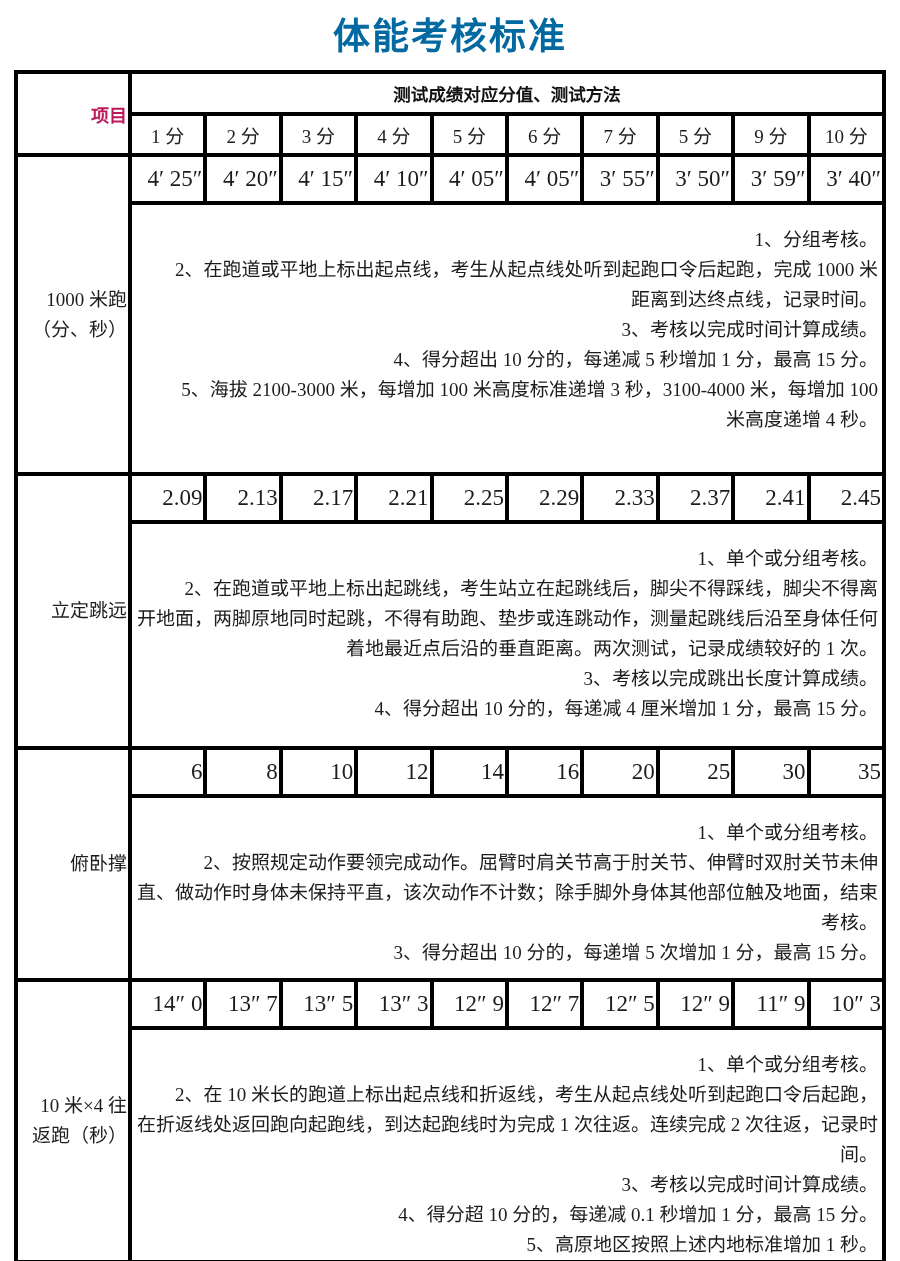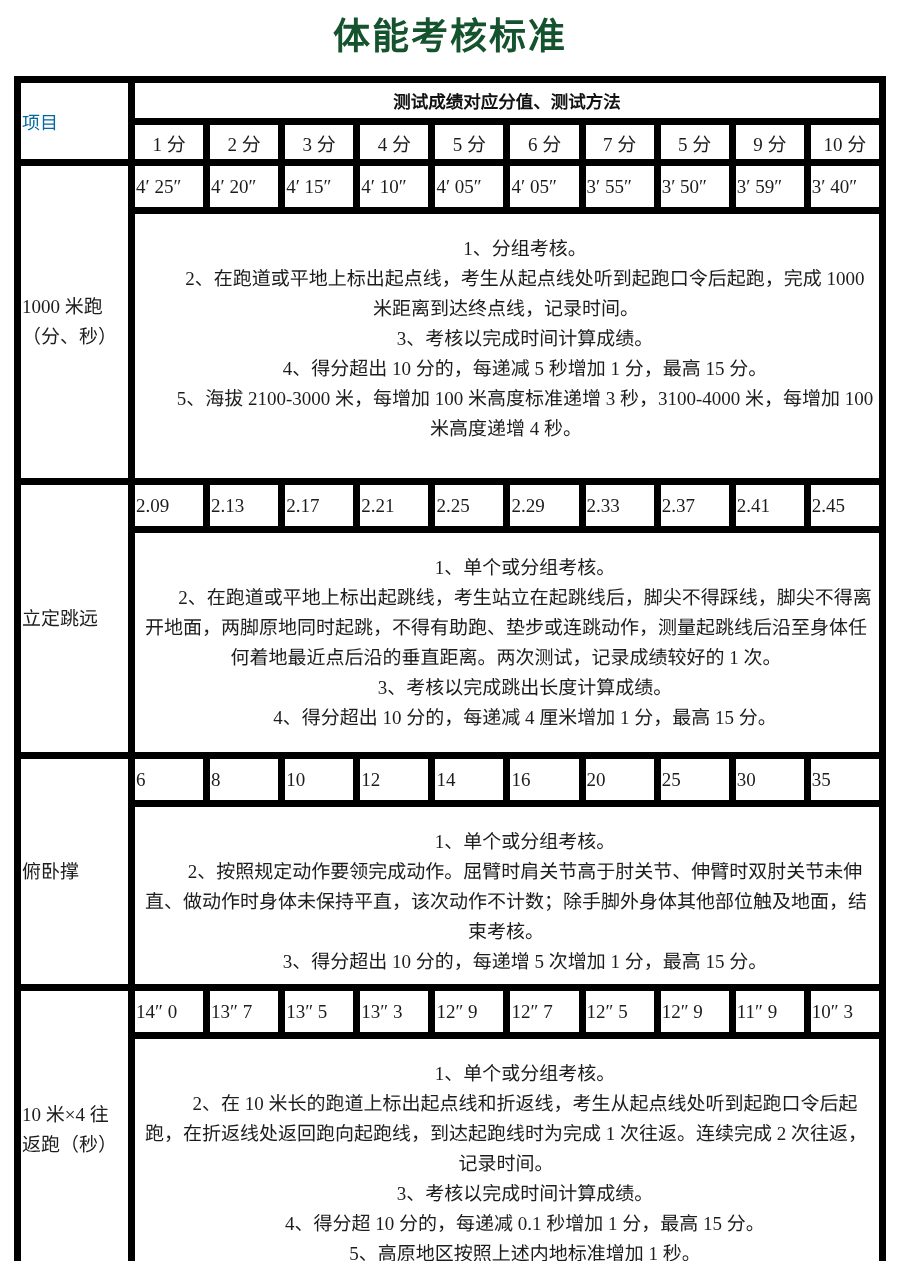--- a/index.html
+++ b/index.html
@@ -10,81 +10,81 @@
   }
   .page {
     width: 900px;
     height: 1261px;
     box-sizing: border-box;
     background: #ffffff;
     font-family: "Liberation Serif", "DejaVu Serif", serif;
     overflow: hidden;
   }
   .page-title {
-    margin: 6px 0 16px 0;
+    margin: 6px 0 10px 0;
     text-align: center;
     font-family: "Liberation Sans", "DejaVu Sans", sans-serif;
     font-weight: bold;
     font-size: 37px;
     letter-spacing: 2px;
-    color: #14532d;
+    color: #0369a1;
   }
   table.standards {
     border-collapse: collapse;
     table-layout: fixed;
     width: 872px;
     margin: 0 auto;
     border: 2px solid #4d4d4d;
   }
   table.standards th,
   table.standards td {
-    border: 7px solid #000000;
+    border: 4px solid #000000;
     box-sizing: border-box;
     background: #ffffff;
   }
   col.item-col { width: 114px; }
   .methods-header {
     font-family: "Liberation Sans", "DejaVu Sans", sans-serif;
     font-weight: bold;
     font-size: 17.5px;
     text-align: center;
     height: 42px;
     color: #111111;
   }
   .item-header {
     font-family: "Liberation Sans", "DejaVu Sans", sans-serif;
-    font-weight: normal;
+    font-weight: bold;
     font-size: 18px;
-    text-align: left;
-    color: #0369a1;
+    text-align: right;
+    color: #be185d;
   }
   th.score-h {
     font-weight: normal;
     font-size: 19px;
     height: 41px;
     color: #1c1c1c;
   }
   td.val {
     height: 48px;
-    font-size: 19px;
-    text-align: left;
+    font-size: 23px;
+    text-align: right;
     white-space: nowrap;
     color: #1c1c1c;
   }
   td.item-name {
-    text-align: left;
+    text-align: right;
     vertical-align: middle;
     font-size: 19px;
     line-height: 30px;
     color: #1c1c1c;
   }
   td.desc {
     vertical-align: top;
     padding: 20px 4px 0 2px;
-    text-align: center;
+    text-align: right;
   }
   td.desc p {
     margin: 0;
     font-size: 19px;
     line-height: 30px;
     text-indent: 2em;
     color: #1c1c1c;
   }
   td.desc-0 { height: 271px; }
   td.desc-1 { height: 226px; }

